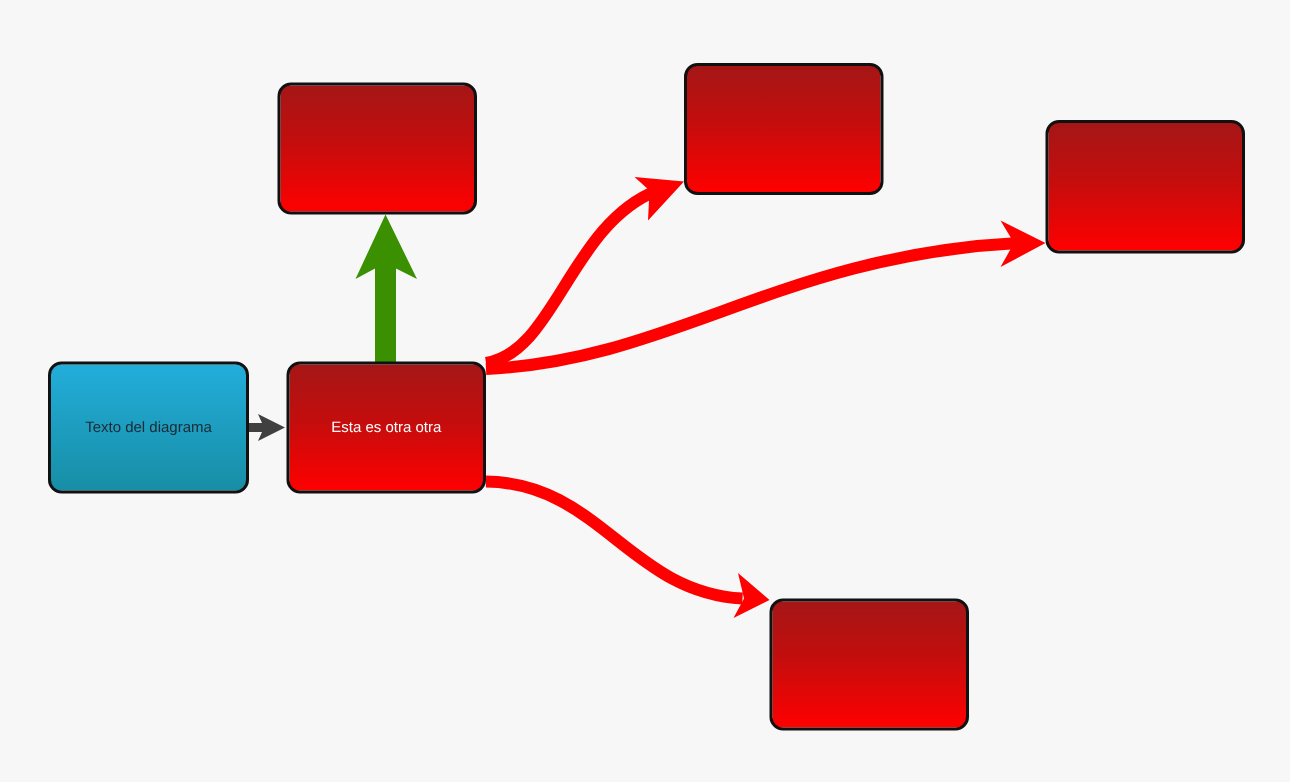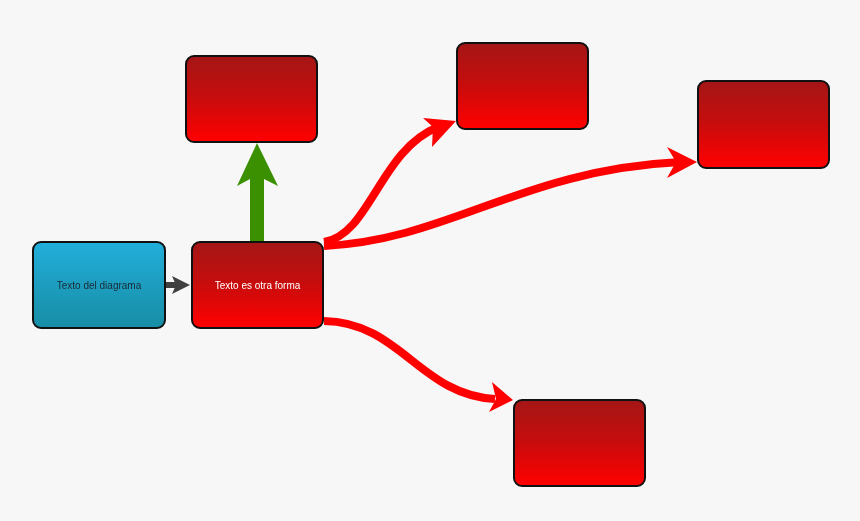--- a/index.html
+++ b/index.html
@@ -52,21 +52,21 @@
     <path d="M324,321 C400,322 420,395 495,399" fill="none" stroke="#ff0000" stroke-width="8"></path>
     <polygon points="513,400 492,382 496,399 489,412" fill="#ff0000"></polygon>
   </g>
 </svg>
 
 <div class="node blue" style="left:32px; top:241px; width:134px; height:88px;">
   <span>Texto del diagrama</span>
 </div>
 
 <div class="node red" style="left:191px; top:241px; width:133px; height:88px;">
-  <span>Texto es otra forma</span>
+  <span>Esta es otra otra</span>
 </div>
 
 <div class="node red" style="left:185px; top:55px; width:133px; height:88px;">
   <span></span>
 </div>
 
 <div class="node red" style="left:456px; top:42px; width:133px; height:88px;">
   <span></span>
 </div>
 

